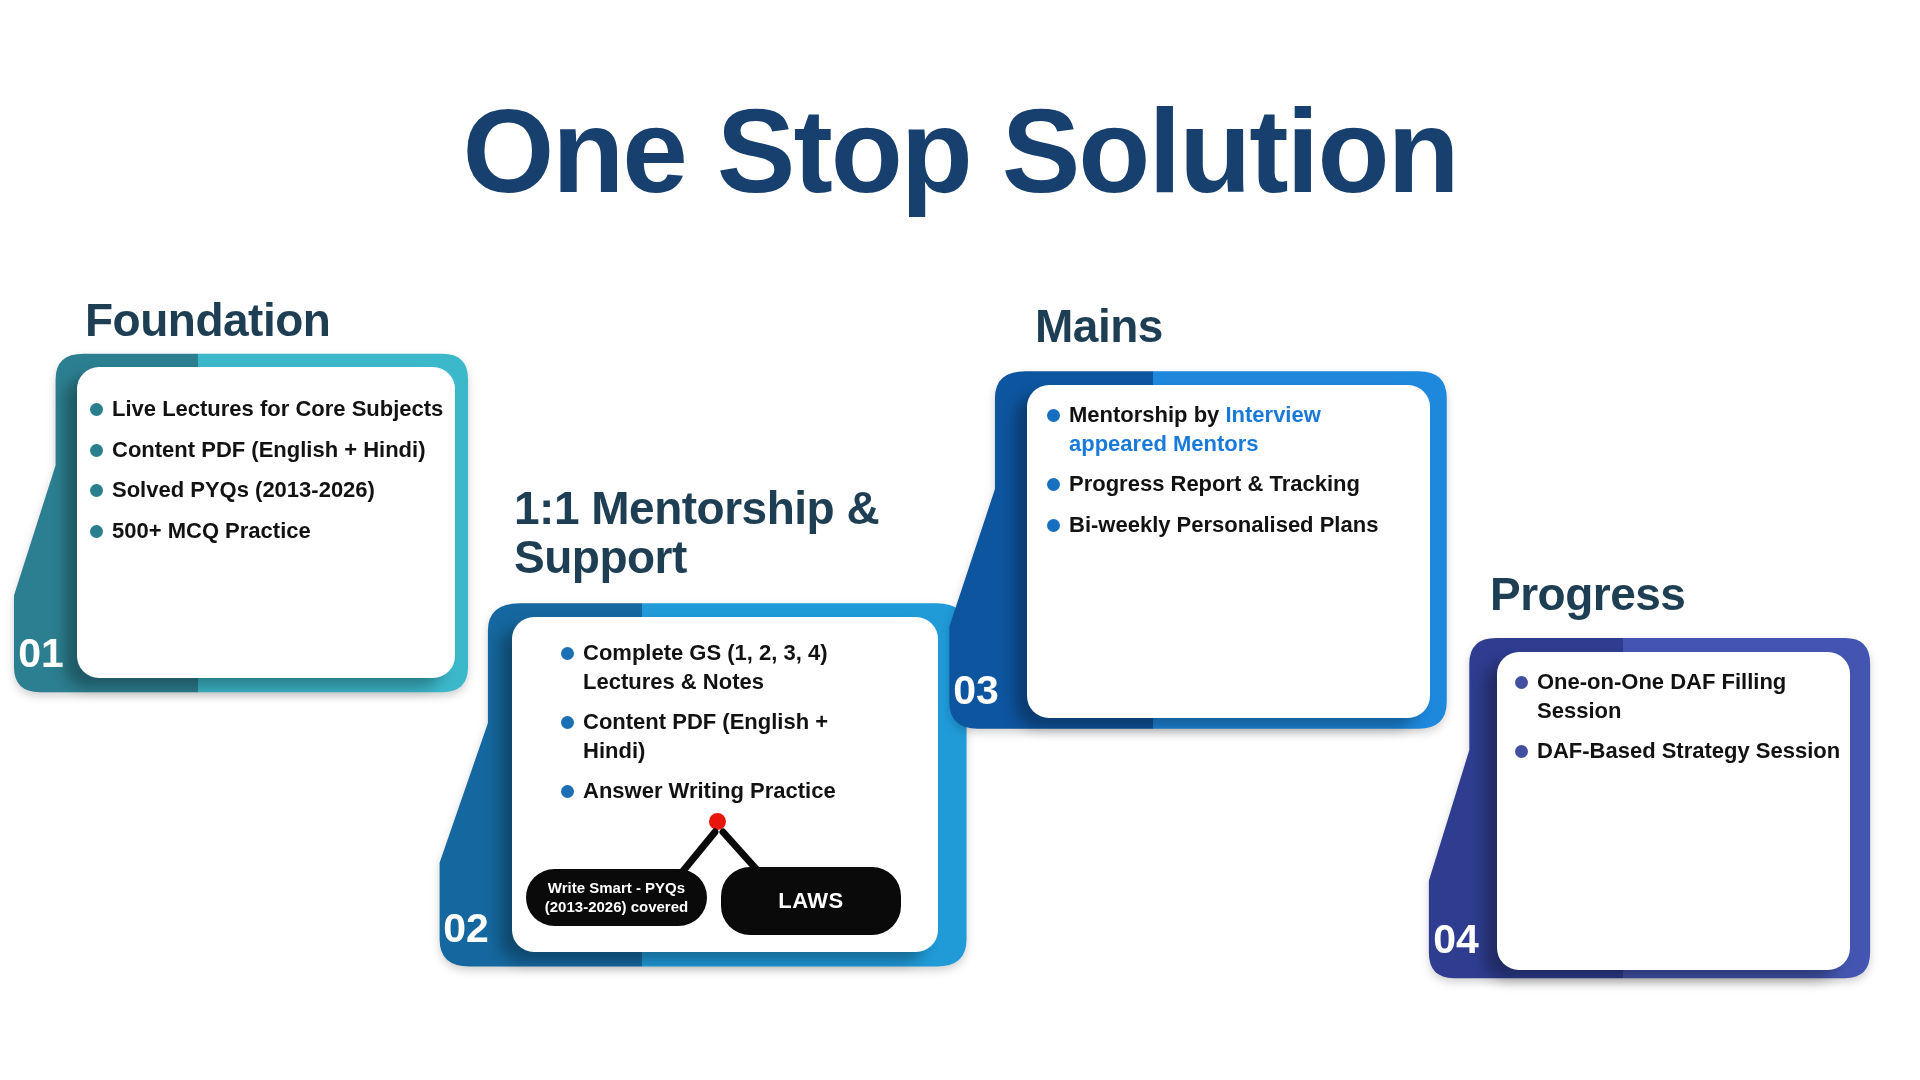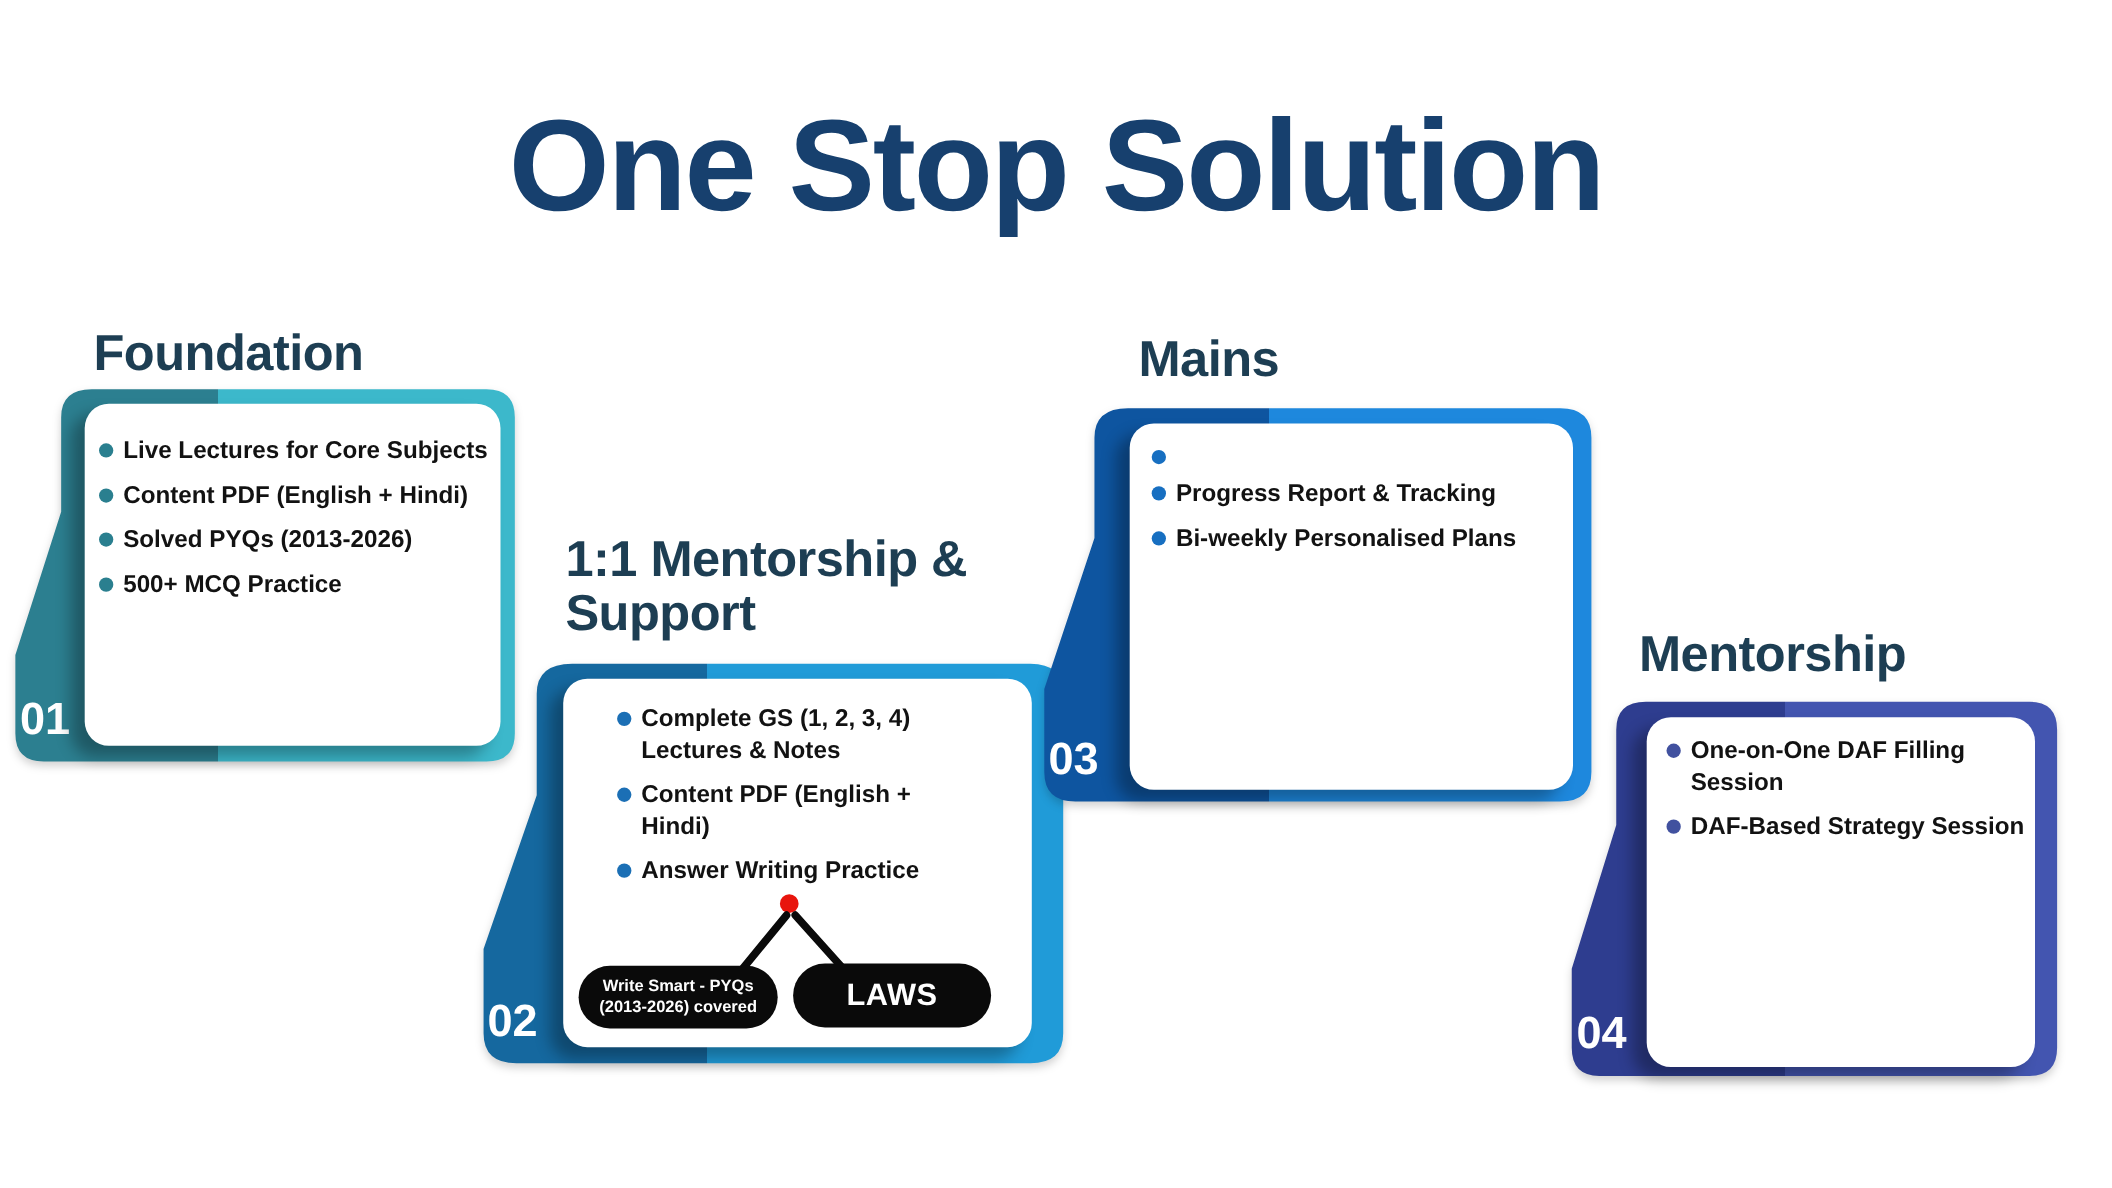--- a/index.html
+++ b/index.html
@@ -66,21 +66,21 @@
     border-radius:50%;background:#E8150D;}
   .clines{position:absolute;left:140px;top:205px;width:130px;height:70px;}
   .clines line{stroke:#0A0A0A;stroke-width:7;stroke-linecap:round;}
   .pills{position:absolute;left:14px;bottom:17px;display:flex;gap:14px;align-items:flex-start;}
   .pill{
     background:#0A0A0A;color:#ffffff;border-radius:29px;
     display:flex;flex-direction:column;align-items:center;justify-content:center;
     font-weight:bold;
   }
   .pill1{width:181px;height:57px;font-size:15px;line-height:1.25;}
-  .pill2{width:180px;height:58px;font-size:28px;letter-spacing:0.5px;margin-top:-2px;}
+  .pill2{width:180px;height:68px;font-size:22px;letter-spacing:0.5px;margin-top:-2px;}
 </style>
 </head>
 <body>
 
 <div id="canvas">
 
   <h1 id="page-title">One Stop Solution</h1>
 
   <section class="card c1">
     <h2 class="card-title t1">Foundation</h2>
@@ -174,36 +174,37 @@
             <stop offset="0.41" stop-color="#1E88DD"></stop>
           </linearGradient>
         </defs>
         <path d="M 74 6 L 436 6 Q 462 6 462 32 L 462 326 Q 462 352 436 352 L 30 352 Q 4 352 4 326 L 4 253 L 46 120 L 46 32 Q 46 6 74 6 Z" fill="url(#g3)"></path>
       </svg>
       <div class="num">03</div>
       <div class="white wh3">
         <ul class="list">
           <li>
               <span class="dot"></span>
+              <span class="txt"><span>Mentorship by </span><span class="hl">Interview appeared Mentors</span></span>
             </li>
           <li>
               <span class="dot"></span>
               <span class="txt">Progress Report &amp; Tracking</span>
             </li>
           <li>
               <span class="dot"></span>
               <span class="txt">Bi-weekly Personalised Plans</span>
             </li>
         </ul>
       </div>
     </div>
   </section>
 
   <section class="card c4">
-    <h2 class="card-title t4">Mentorship</h2>
+    <h2 class="card-title t4">Progress</h2>
     <div class="frame f4">
       <svg class="frame-svg" viewBox="0 0 465 360" preserveAspectRatio="none" aria-hidden="true">
         <defs>
           <linearGradient id="g4" x1="0" y1="0" x2="1" y2="0">
             <stop offset="0.44" stop-color="#2E3D8F"></stop>
             <stop offset="0.44" stop-color="#4355B0"></stop>
           </linearGradient>
         </defs>
         <path d="M 74 6 L 436 6 Q 462 6 462 32 L 462 326 Q 462 352 436 352 L 30 352 Q 4 352 4 326 L 4 253 L 46 120 L 46 32 Q 46 6 74 6 Z" fill="url(#g4)"></path>
       </svg>

